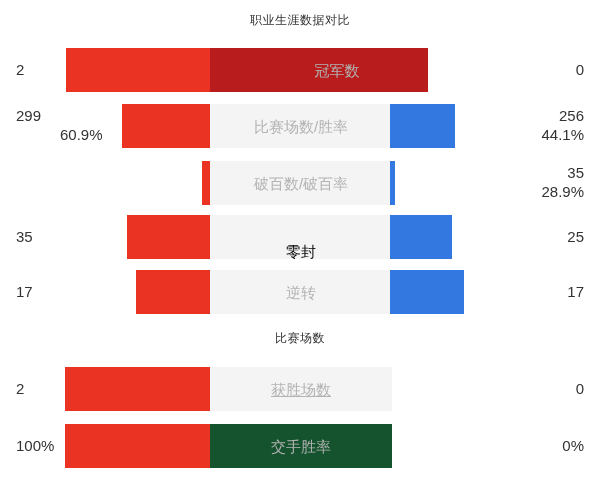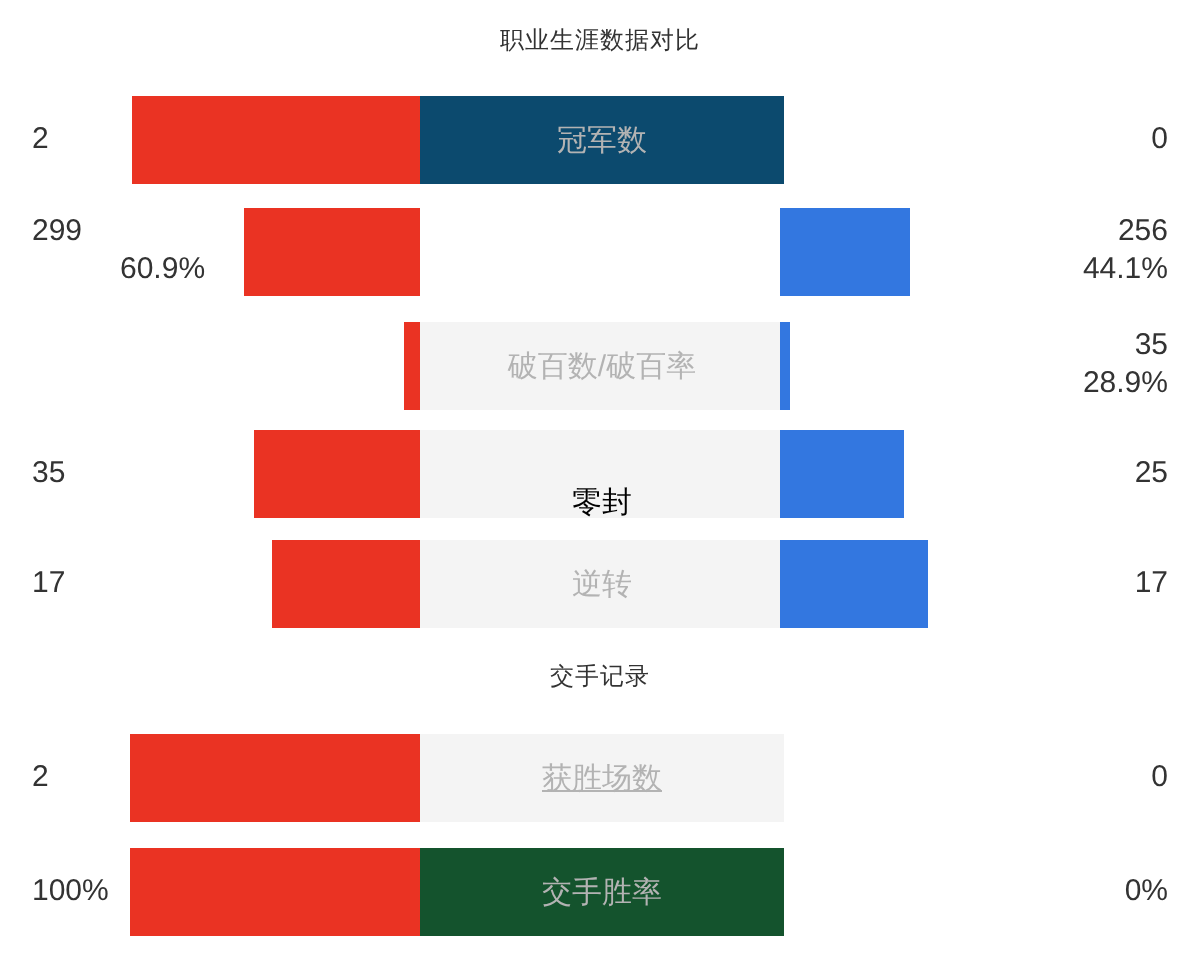--- a/index.html
+++ b/index.html
@@ -111,36 +111,39 @@
 <div class="stage">
 
   <div class="section-title career">职业生涯数据对比</div>
 
   <div class="row" style="top:48px;">
     <div class="val left" style="color: rgb(51, 51, 51);">
       <span>2</span>
 
     </div>
     <div class="bar-left" style="width: 144px; background: rgb(234, 51, 35);"></div>
-    <div class="track" style="background: #0c4a6e;">
+    <div class="track" style="background: #b91c1c; padding-left: 36px;">
       <span class="track-label" style="color: rgb(179, 179, 179);">冠军数</span>
     </div>
     <div class="bar-right" style="width: 0px; background: rgb(51, 119, 224);"></div>
     <div class="val right" style="color: rgb(51, 51, 51);">
       <span>0</span>
 
     </div>
   </div>
 
   <div class="row" style="top:104px;">
     <div class="val left" style="color: rgb(51, 51, 51);">
       <span>299</span>
       <span class="sub" style="display: block; margin-left: 44px;">60.9%</span>
     </div>
     <div class="bar-left" style="width: 88px; background: rgb(234, 51, 35);"></div>
+    <div class="track" style="background: rgb(244, 244, 244);">
+      <span class="track-label" style="color: rgb(179, 179, 179);">比赛场数/胜率</span>
+    </div>
     <div class="bar-right" style="width: 65px; background: rgb(51, 119, 224);"></div>
     <div class="val right" style="color: rgb(51, 51, 51);">
       <span>256</span>
       <span class="sub" style="display: block;">44.1%</span>
     </div>
   </div>
 
   <div class="row" style="top:161px;">
     <div class="bar-left" style="width: 8px; background: rgb(234, 51, 35);"></div>
     <div class="track" style="background: rgb(244, 244, 244);">
@@ -178,21 +181,21 @@
     <div class="track" style="background: rgb(244, 244, 244);">
       <span class="track-label" style="color: rgb(179, 179, 179);">逆转</span>
     </div>
     <div class="bar-right" style="width: 74px; background: rgb(51, 119, 224);"></div>
     <div class="val right" style="color: rgb(51, 51, 51);">
       <span>17</span>
 
     </div>
   </div>
 
-  <div class="section-title h2h">交手记录</div>
+  <div class="section-title h2h">比赛场数</div>
 
   <div class="row" style="top:367px;">
     <div class="val left" style="color: rgb(51, 51, 51);">
       <span>2</span>
 
     </div>
     <div class="bar-left" style="width: 145px; background: rgb(234, 51, 35);"></div>
     <div class="track" style="background: rgb(244, 244, 244);">
       <span class="track-label" style="color: rgb(179, 179, 179); text-decoration: underline;">获胜场数</span>
     </div>

